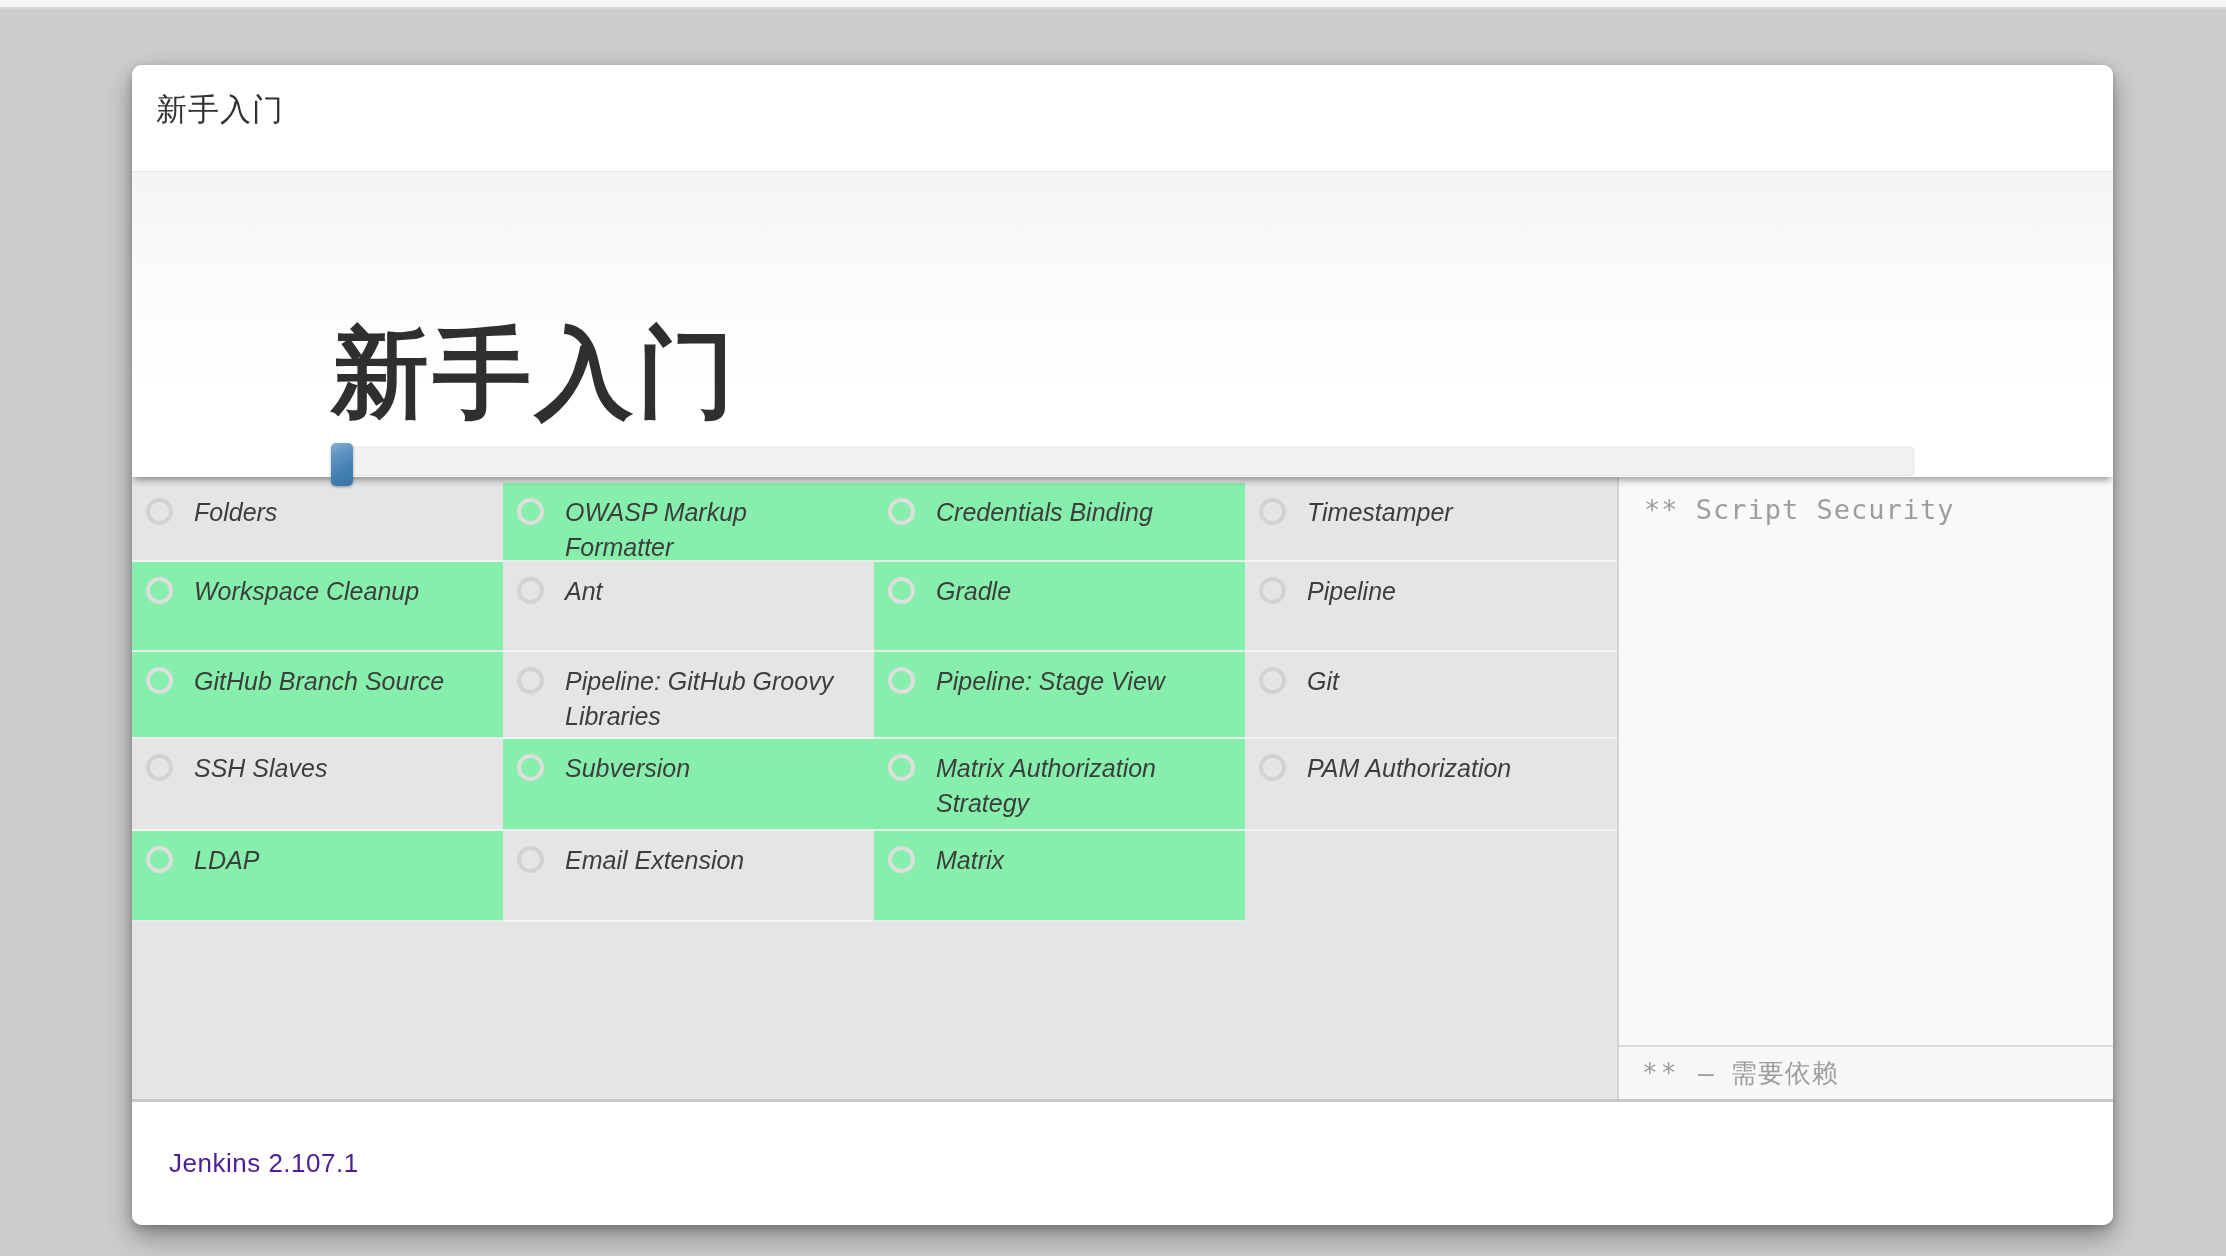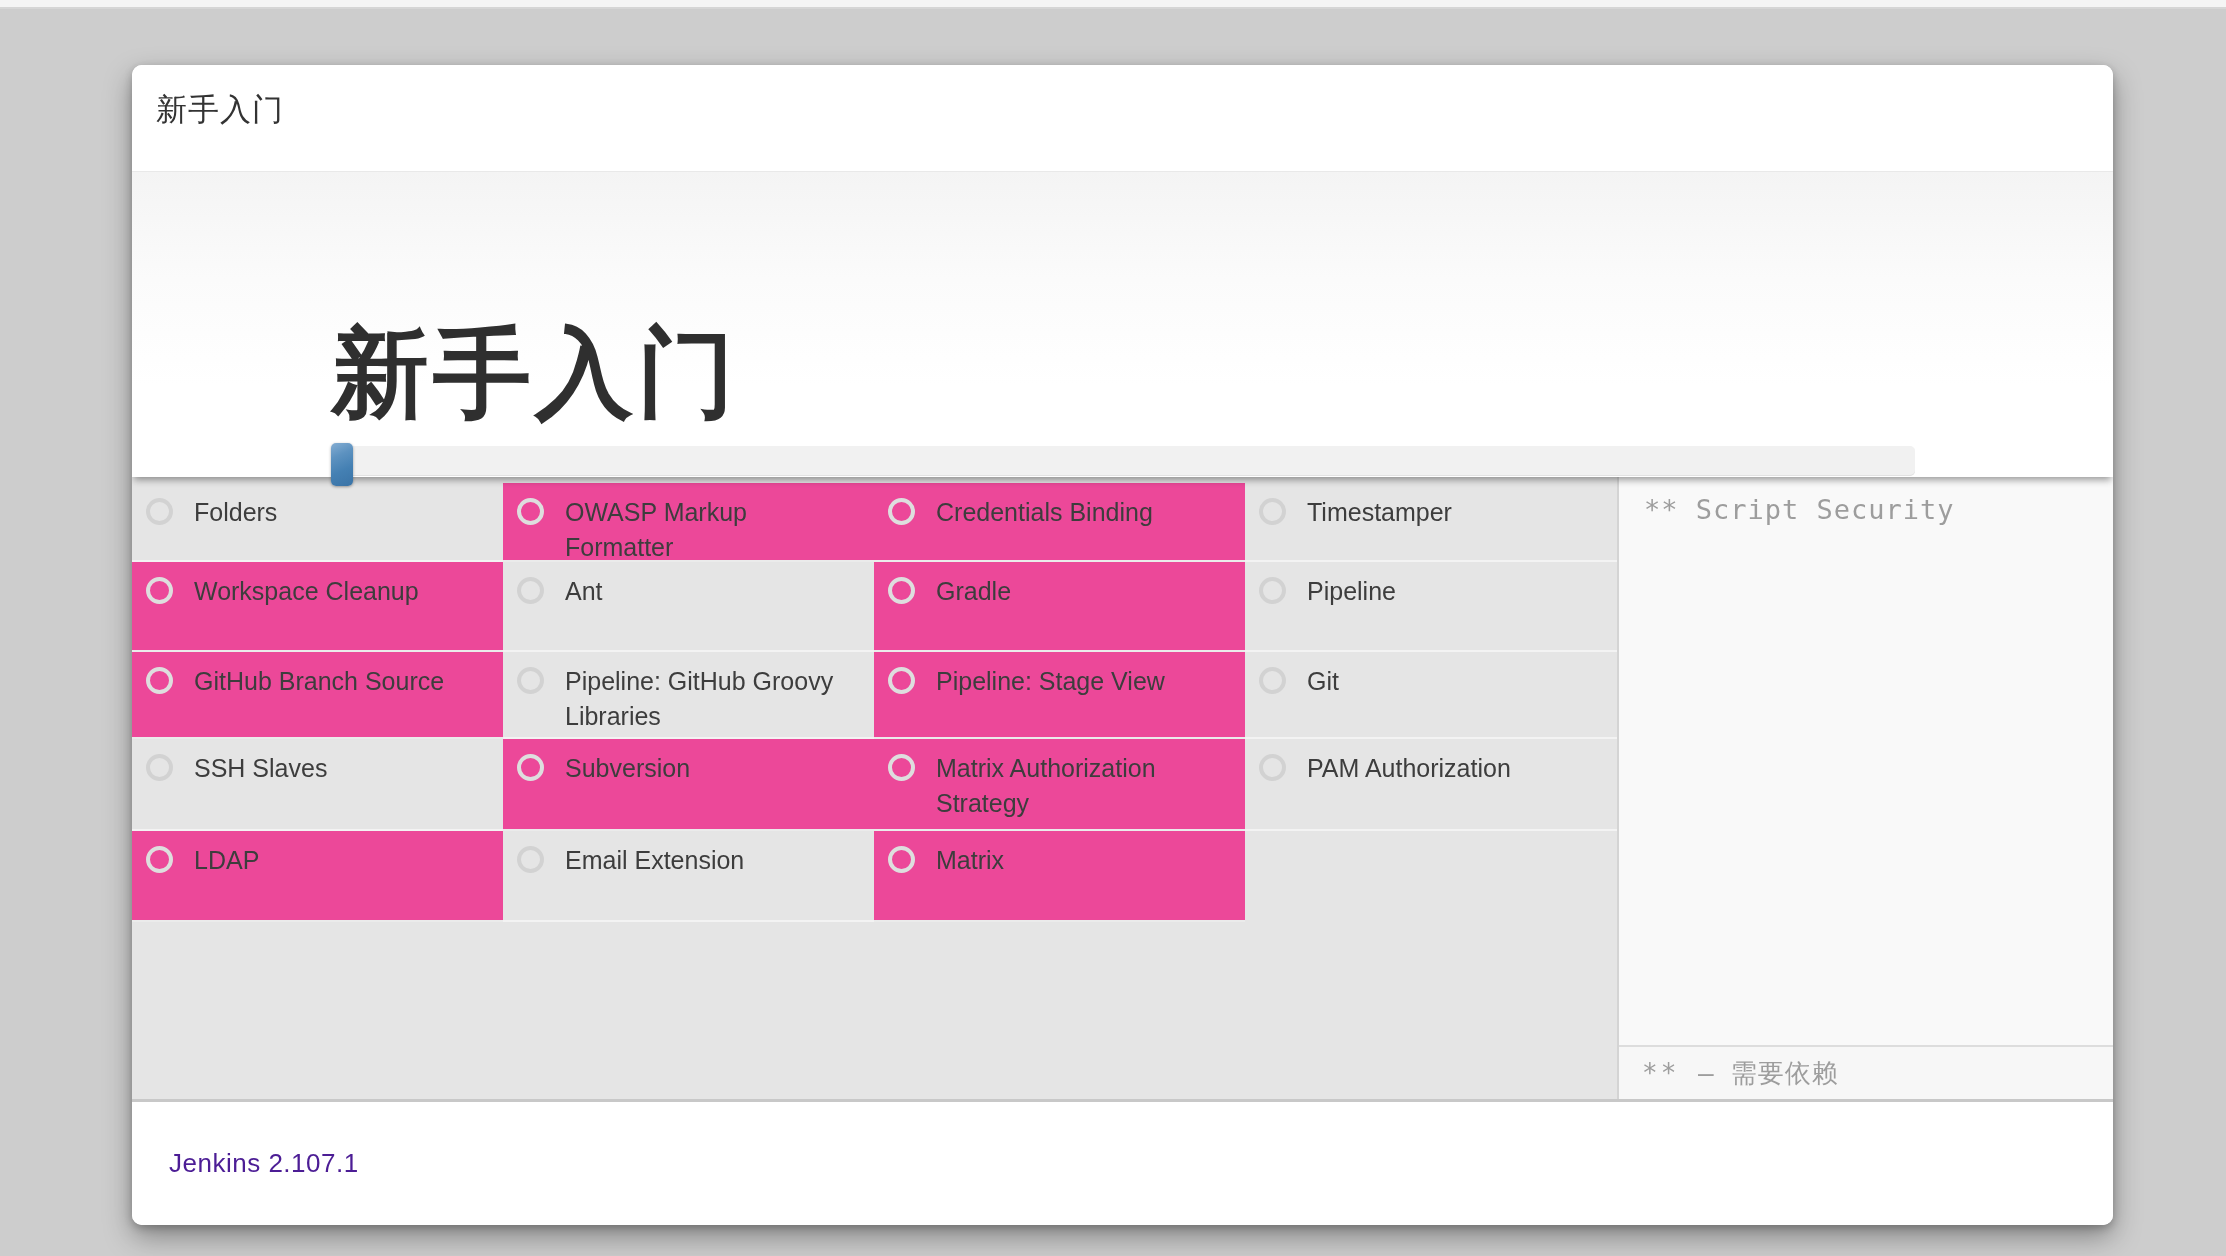--- a/index.html
+++ b/index.html
@@ -45,33 +45,33 @@
     border-radius:5px;
     background:linear-gradient(155deg, #85aed3 0%, #5d92c0 30%, #4480b3 62%, #3a73a6 100%);
     box-shadow:0 1px 3px rgba(0,0,0,.35);
     z-index:4;
   }
   .content {
     position:absolute; top:412px; left:0; right:0; height:622px;
     display:flex; z-index:1;
   }
   .plugin-table {
-    width:1485px; height:622px; background:#e5e5e5; padding-top:6px;
+    width:1485px; height:622px; background:#e5e5e5; padding-top:6px;font-style:italic;
   }
   .plugin-grid {
     display:grid;
     grid-template-columns:371px 371px 371px 372px;
     grid-template-rows:79px 90px 87px 92px 91px;
   }
   .cell {
     display:flex; align-items:flex-start;
     padding:10px 0 0 14px;
   }
   .cell.c-dark  { background:transparent; border-bottom:2px solid #f3f3f3; }
-  .cell.c-light { background:#ec4899;     border-bottom:2px solid #ebebeb; }
+  .cell.c-light { background:#86efac;     border-bottom:2px solid #ebebeb; }
   .ring {
     flex:none; width:27px; height:27px; margin-top:5px;
     border-radius:50%; border:4px solid #d2d2d2; background:transparent;
   }
   .c-light .ring { border-color:#dedede; }
   .cell-label {
     margin-left:21px; margin-top:2px; max-width:295px;
     font-size:25px; line-height:35px; color:#3d3d3d;
   }
   .console-panel {

